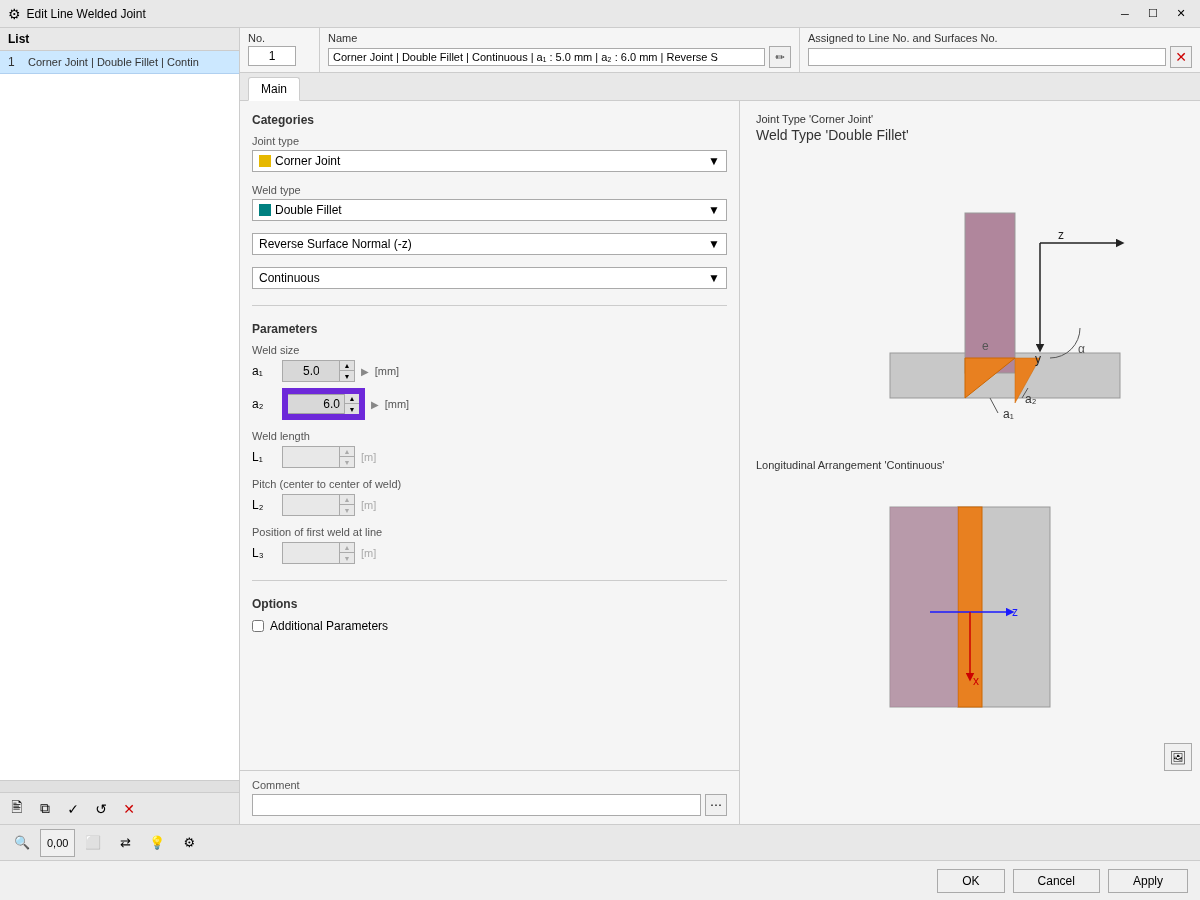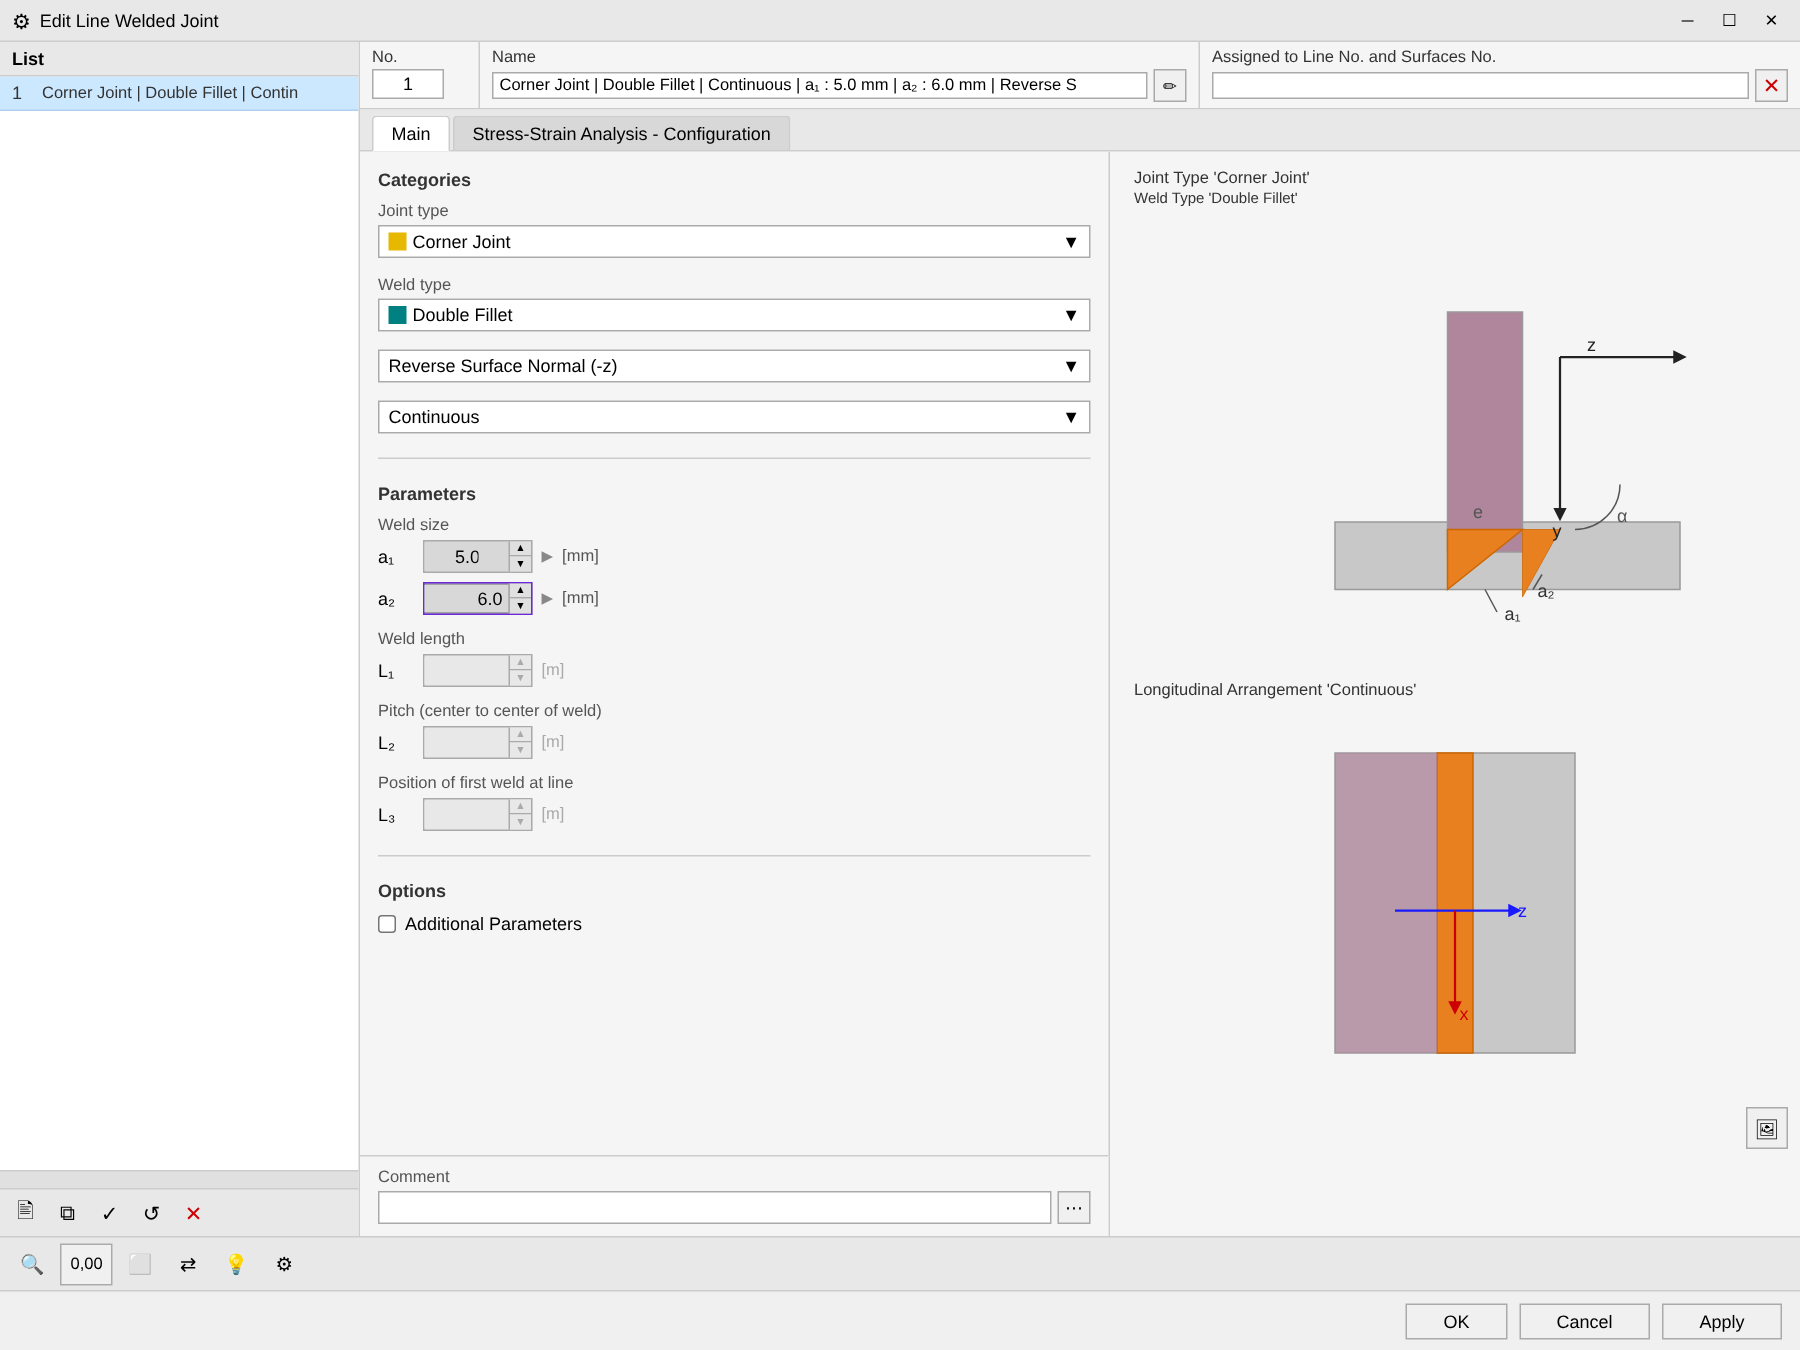--- a/index.html
+++ b/index.html
@@ -292,21 +292,20 @@
           <span class="assigned-label">Assigned to Line No. and Surfaces No.</span>
           <div class="assigned-row">
             <input class="assigned-input" type="text" style="flex: 1 1 0%; background: rgb(255, 255, 255); border: 1px solid rgb(170, 170, 170); padding: 2px 4px; font-size: 11px;">
             <button class="assigned-btn">✕</button>
           </div>
         </div>
       </div>
 
       <div class="tab-bar">
         <div class="tab active">Main</div>
-        <div class="tab">Stress-Strain Analysis - Configuration</div>
       </div>
 
       <div class="main-content">
 
         <div style="width:500px;border-right:1px solid #ccc;display:flex;flex-direction:column;background:#f5f5f5;overflow-y:auto;">
           <div style="flex:1;padding:12px;">
 
             <div class="field-group">
               <div class="section-label">Categories</div>
 
@@ -357,21 +356,21 @@
                     <button style="width:14px;height:10px;border:none;background:#e0e0e0;cursor:pointer;font-size:7px;border-bottom:1px solid #aaa;display:flex;align-items:center;justify-content:center;">▲</button>
                     <button style="width:14px;height:10px;border:none;background:#e0e0e0;cursor:pointer;font-size:7px;display:flex;align-items:center;justify-content:center;">▼</button>
                   </div>
                 </div>
                 <span style="font-size:10px;color:#888;">▶</span>
                 <span style="font-size:11px;color:#555;">[mm]</span>
               </div>
 
               <div style="display:flex;align-items:center;gap:6px;margin-bottom:6px;">
                 <span style="width:24px;font-size:12px;">a₂</span>
-                <div style="display:flex;align-items:center;border:1px solid #6d28d9;background:#a3a3a3;">
+                <div style="display:flex;align-items:center;border:6px solid #6d28d9;background:#a3a3a3;">
                   <input type="text" value="6.0" style="width: 56px; border: none; background: rgb(216, 216, 216); padding: 2px 4px; text-align: right; font-size: 12px;">
                   <div style="display:flex;flex-direction:column;border-left:1px solid #aaa;">
                     <button style="width:14px;height:10px;border:none;background:#e0e0e0;cursor:pointer;font-size:7px;border-bottom:1px solid #aaa;display:flex;align-items:center;justify-content:center;">▲</button>
                     <button style="width:14px;height:10px;border:none;background:#e0e0e0;cursor:pointer;font-size:7px;display:flex;align-items:center;justify-content:center;">▼</button>
                   </div>
                 </div>
                 <span style="font-size:10px;color:#888;">▶</span>
                 <span style="font-size:11px;color:#555;">[mm]</span>
               </div>
 
@@ -437,21 +436,21 @@
             <div style="display:flex;align-items:center;gap:4px;margin-top:2px;">
               <input type="text" style="flex: 1 1 0%; border: 1px solid rgb(170, 170, 170); background: rgb(255, 255, 255); padding: 3px 4px; font-size: 11px; height: 22px;">
               <button style="width:22px;height:22px;border:1px solid #aaa;background:#f0f0f0;cursor:pointer;font-size:12px;">⋯</button>
             </div>
           </div>
         </div>
 
         <div style="flex:1;background:#f5f5f5;display:flex;flex-direction:column;overflow-y:auto;">
           <div style="padding:12px 16px;">
             <div style="font-size:11px;color:#333;">Joint Type 'Corner Joint'</div>
-            <div style="font-size:10px;color:#333;margin-top:2px;">Weld Type 'Double Fillet'</div>
+            <div style="font-size:14px;color:#333;margin-top:2px;">Weld Type 'Double Fillet'</div>
           </div>
 
           <div style="display:flex;justify-content:center;padding:8px 16px;">
             <svg width="320" height="280" viewBox="0 0 320 280">
 
               <rect x="80" y="190" width="230" height="45" fill="#c8c8c8" stroke="#999" stroke-width="1"></rect>
 
               <rect x="155" y="50" width="50" height="160" fill="#b0869c" stroke="#999" stroke-width="1"></rect>
 
               <polygon points="155,195 205,195 155,235" fill="#e88020" stroke="#cc6600" stroke-width="1"></polygon>

